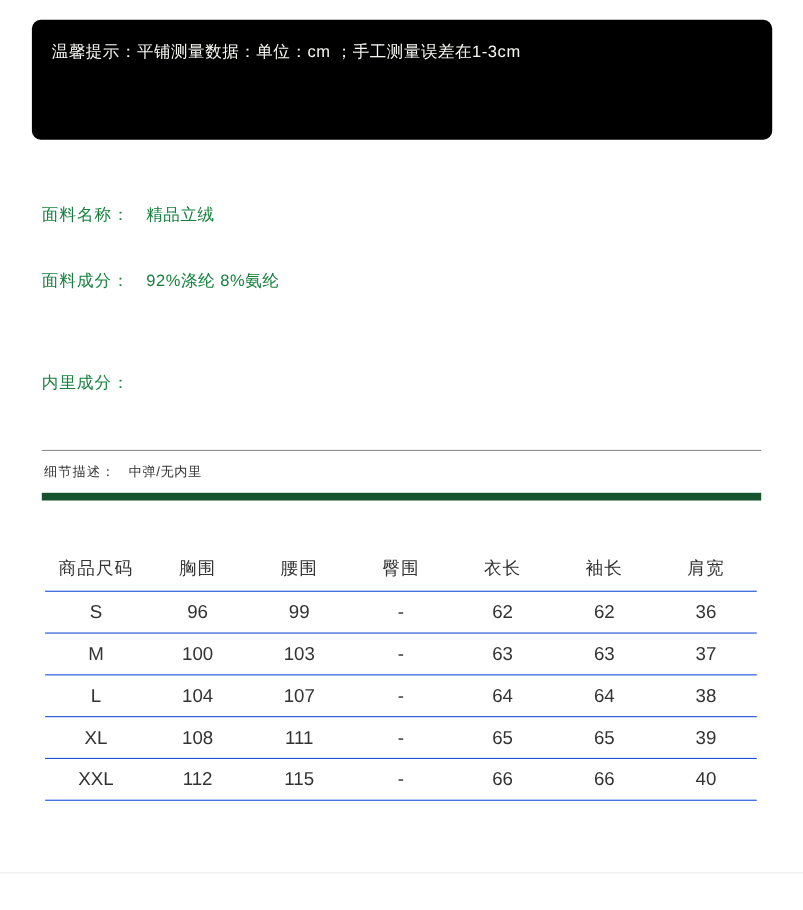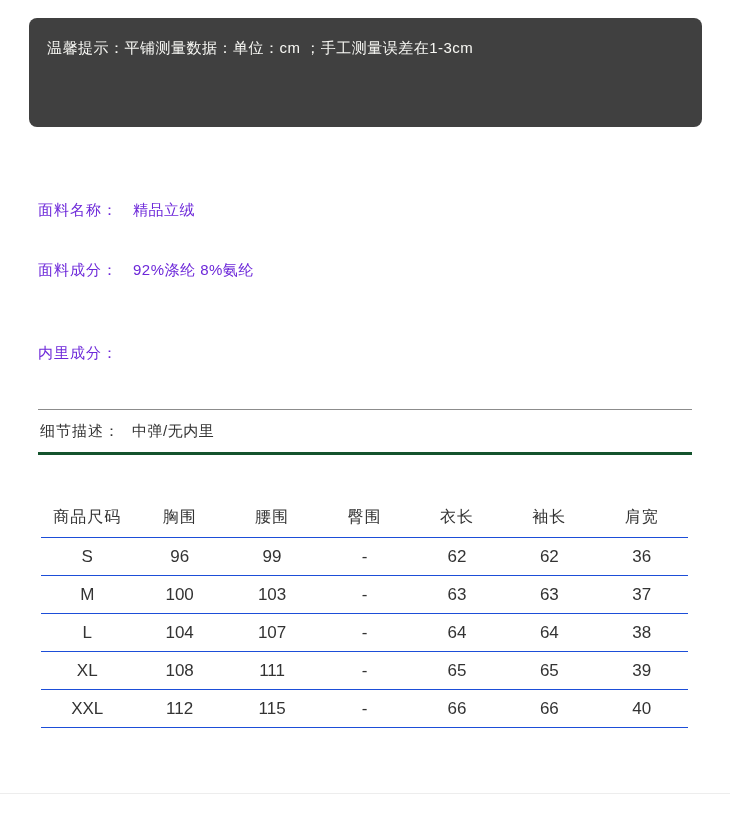--- a/index.html
+++ b/index.html
@@ -14,62 +14,61 @@
   }
   .page { position: absolute; inset: 0; }
 
   
   .notice {
     position: absolute;
     left: 29px;
     top: 18px;
     width: 673px;
     height: 109px;
-    background: #404040;
+    background: #000000;
     border-radius: 8px;
     box-sizing: border-box;
     padding: 16px 18px;
     color: #f8f8f4;
     font-size: 15px;
     line-height: 28px;
     letter-spacing: 0.5px;
     white-space: nowrap;
     overflow: hidden;
   }
 
   
   .info-row {
     position: absolute;
     left: 38px;
     height: 20px;
     line-height: 20px;
     font-size: 15px;
-    color: #6d28d9;
+    color: #15803d;
     display: flex;
-    margin-top: 14px;
   }
   .info-row .lbl { width: 95px; letter-spacing: 1px; }
   .info-row .val { letter-spacing: 0.5px; }
   .row-fabric-name   { top: 186px; }
   .row-fabric-comp   { top: 246px; }
-  .row-lining-comp   { top: 329px; }
+  .row-lining-comp   { top: 339px; }
 
   
   .detail-strip {
     position: absolute;
     left: 38px;
     top: 409px;
     width: 654px;
     height: 46px;
     box-sizing: border-box;
     border-top: 1px solid #8c8c8c;
-    border-bottom: 3px solid #14532d;
+    border-bottom: 7px solid #14532d;
     display: flex;
     align-items: center;
-    font-size: 15px;
+    font-size: 12px;
     letter-spacing: 1px;
   }
   .detail-strip .lbl { margin-left: 2px; }
   .detail-strip .val { margin-left: 12px; letter-spacing: 0.5px; }
 
   
   .size-table {
     position: absolute;
     left: 41px;
     top: 498px;

